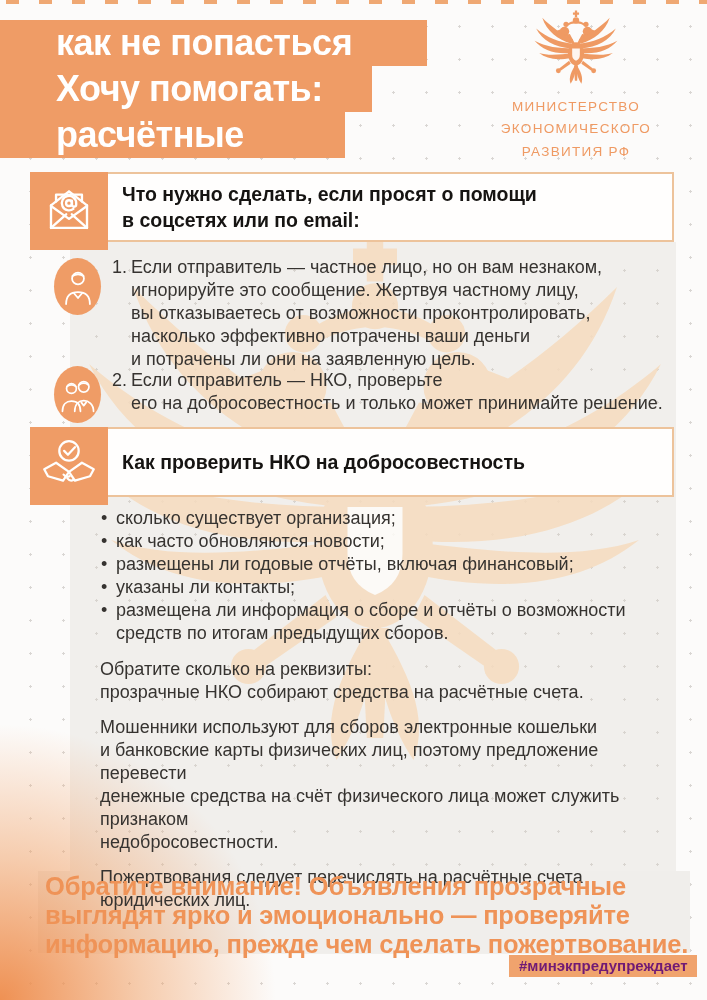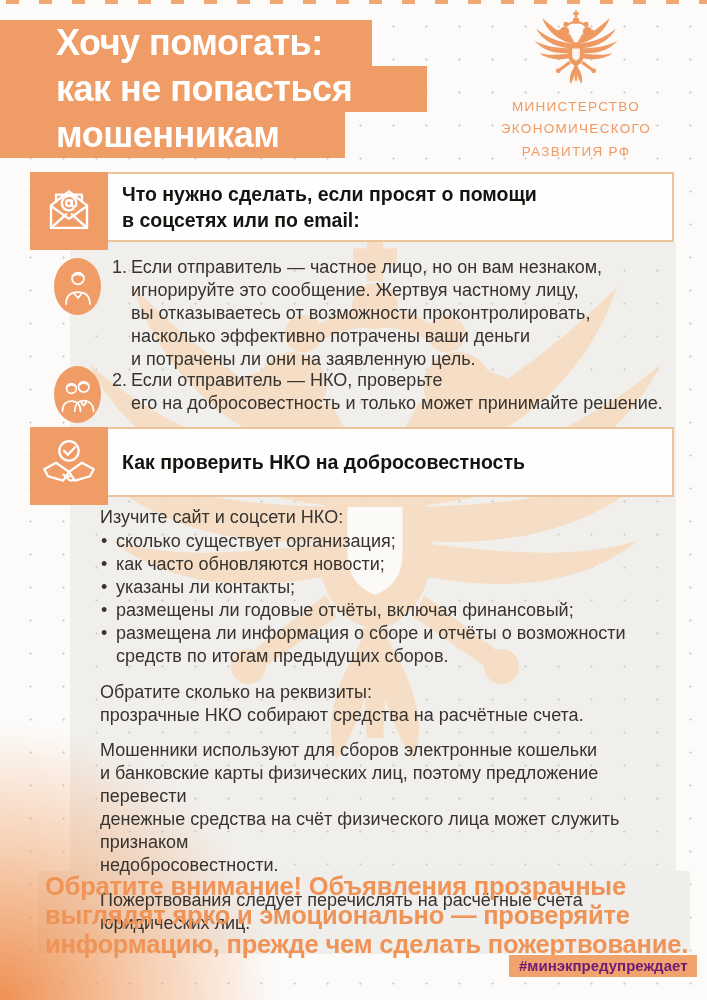--- a/index.html
+++ b/index.html
@@ -104,23 +104,23 @@
       <circle cx="83" cy="79" r="3.2"></circle>
     </g>
   </defs>
 </svg>
 
 <div id="page">
 
   <div class="top-dashes"></div>
 
   <div class="title-block">
+    <span class="title-line tl2">как не попасться</span>
     <span class="title-line tl1">Хочу помогать:</span>
-    <span class="title-line tl2">как не попасться</span>
-    <span class="title-line tl3">мошенникам</span>
+    <span class="title-line tl3">расчётные</span>
   </div>
 
   <div class="ministry-logo">
     <span>
       <svg width="92" height="80" viewBox="0 0 120 104" fill="#ef9a63">
           <use href="#eagle-emblem"></use>
         </svg>
     </span>
     <div class="ministry-name">МИНИСТЕРСТВО
 ЭКОНОМИЧЕСКОГО
@@ -201,26 +201,25 @@
         <circle cx="26" cy="12" r="9"></circle>
         <path d="M21.5 12 l3.5 3.5 l6.5 -7"></path>
         <path d="M3 29 L14 23 L26 31.5 L20.5 39.5 L6.5 35.5 Z"></path>
         <path d="M49 29 L38 23 L26 31.5 L31.5 39.5 L45.5 35.5 Z"></path>
         <path d="M21 34 q2.5 3 5.5 1.5 M24.5 37.5 q2.5 3 5.5 1.5"></path>
       </g>
     </svg>
   </div>
 
   <div class="content2">
-    <p class="intro">Изучите сайт и соцсети НКО:</p>
     <ul class="checks">
       <li>сколько существует организация;</li>
       <li>как часто обновляются новости;</li>
+      <li>размещены ли годовые отчёты, включая финансовый;</li>
       <li>указаны ли контакты;</li>
-      <li>размещены ли годовые отчёты, включая финансовый;</li>
       <li>размещена ли информация о сборе и отчёты о возможности
 средств по итогам предыдущих сборов.</li>
     </ul>
     <p class="para first">Обратите сколько на реквизиты:
 прозрачные НКО собирают средства на расчётные счета.</p>
     <p class="para">Мошенники используют для сборов электронные кошельки
 и банковские карты физических лиц, поэтому предложение перевести
 денежные средства на счёт физического лица может служить признаком
 недобросовестности.</p>
     <p class="para">Пожертвования следует перечислять на расчётные счета

